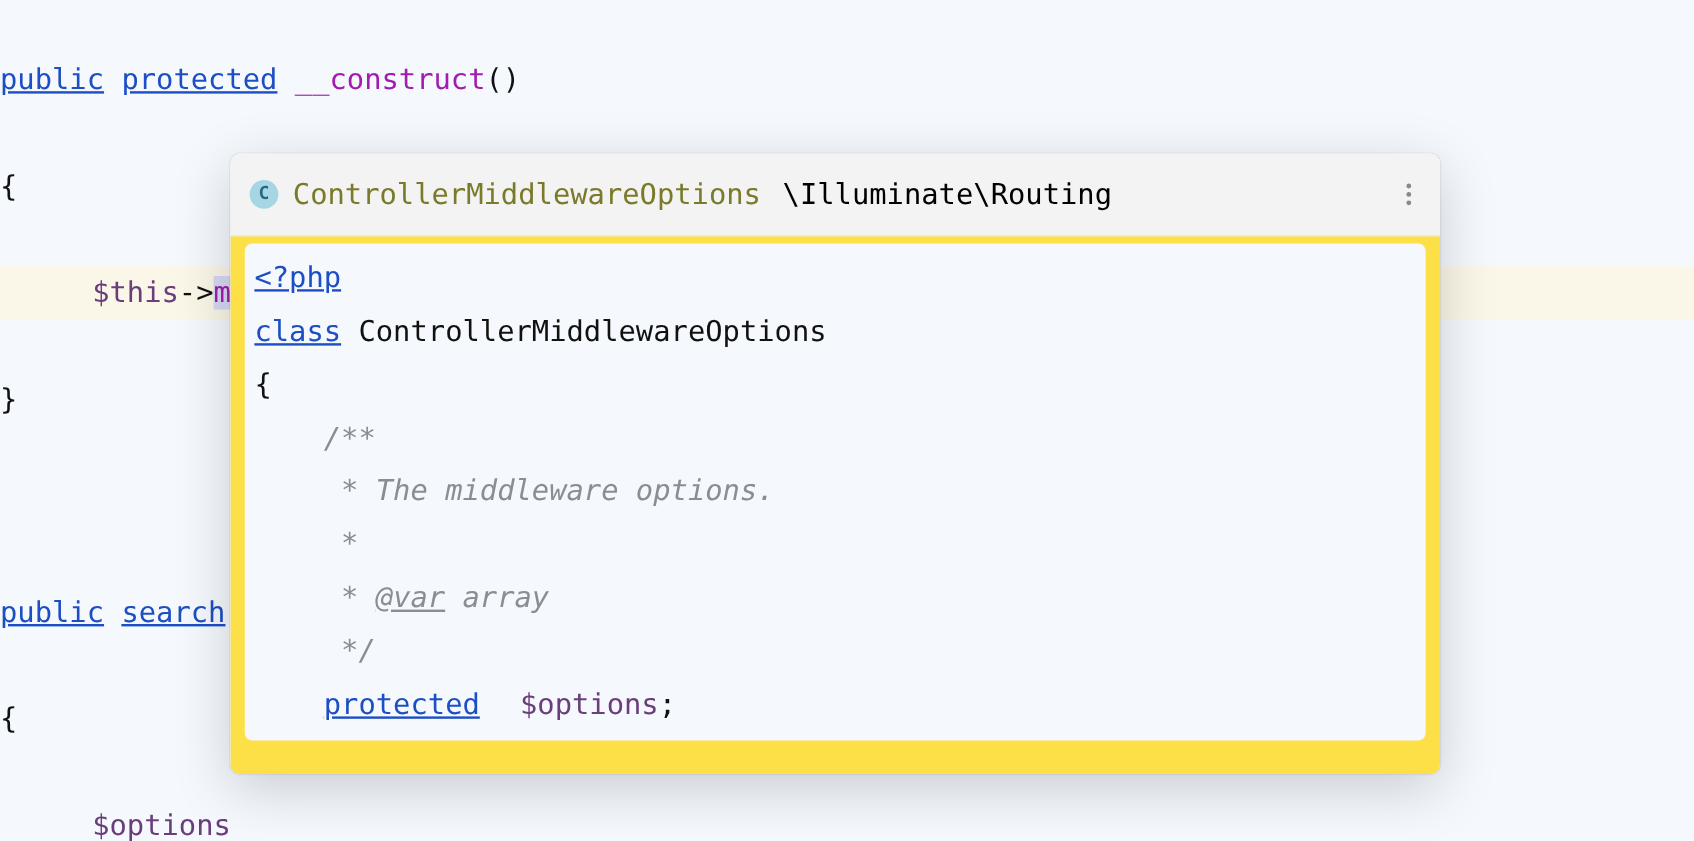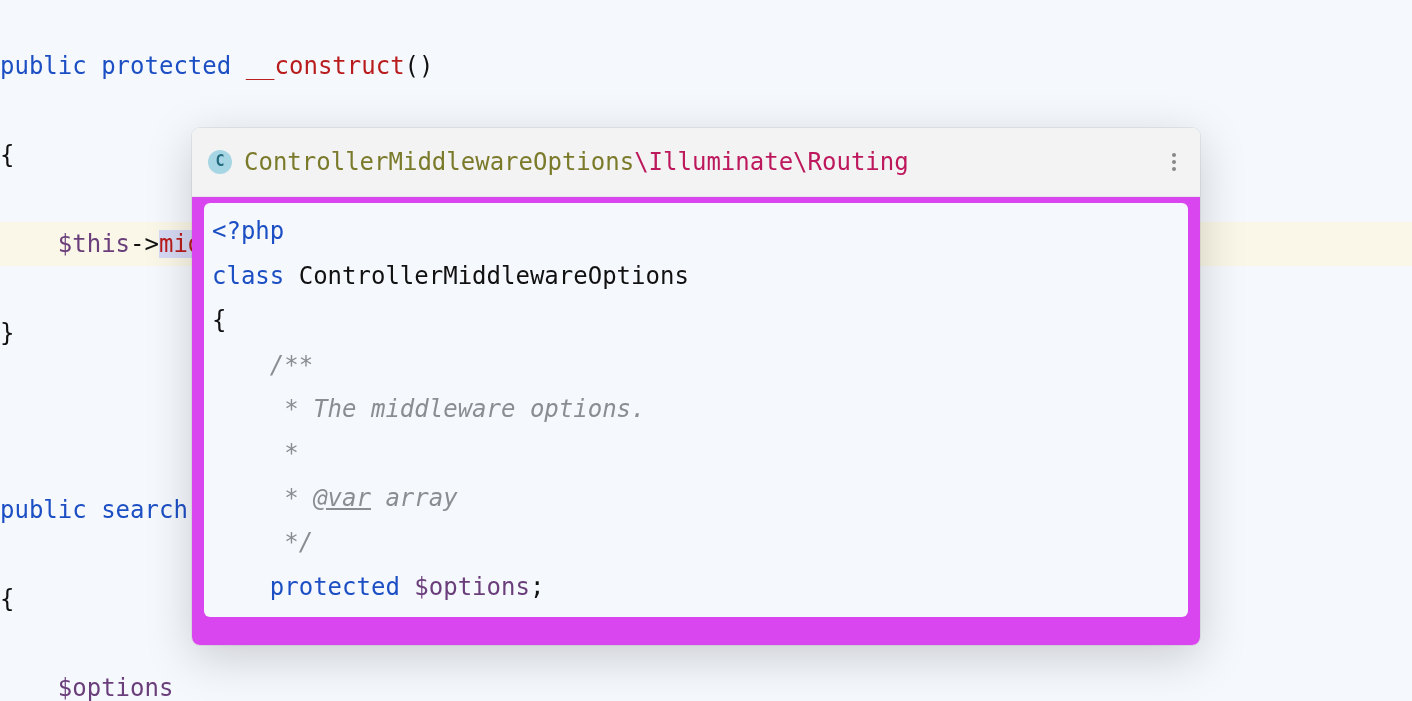--- a/index.html
+++ b/index.html
@@ -23,24 +23,24 @@
     }
     .line {
       padding: 0;
     }
     .highlighted-line {
       background: #faf7e8;
     }
     .middleware-hl {
       background: #d6d9f3;
     }
-    .kw { color: #1d4fc4; }
-    .fn { color: #b91c1c; }
+    .kw { color: #1d4fc4; text-decoration: underline; }
+    .fn { color: #a21caf; }
     .plain { color: #111; }
-    .var { color: #6a3e7a; }
+    .var { color: #6a3e7a; margin-left: 19px; }
     .comment { color: #8a8d92; font-style: italic; }
     .doc-tag { color: #8a8d92; font-style: italic; text-decoration: underline; }
     .op { color: #111; }
 
     .popup {
       position: absolute;
       top: 128px;
       left: 192px;
       width: 1008px;
       background: #fafafa;
@@ -68,33 +68,34 @@
       justify-content: center;
       margin-right: 12px;
       flex-shrink: 0;
     }
     .popup-title {
       color: #7a7a2a;
       font-family: "SF Mono", Menlo, Consolas, monospace;
       font-size: 24px;
     }
     .popup-namespace {
-      color: #be185d;
+      color: #000000;
       font-family: "SF Mono", Menlo, Consolas, monospace;
       font-size: 24px;
+      margin-left: 18px;
     }
     .popup-more {
       margin-left: auto;
       color: #888;
       cursor: pointer;
       padding: 4px 8px;
     }
     .popup-body {
       padding: 6px 12px 28px 12px;
-      background: #d946ef;
+      background: #fde047;
     }
     .popup-code {
       background: #f5f8fd;
       border-radius: 6px;
       padding: 6px 8px 8px 8px;
       white-space: pre;
       font-size: 24px;
       line-height: 1.85;
     }
     .kebab-dot {

